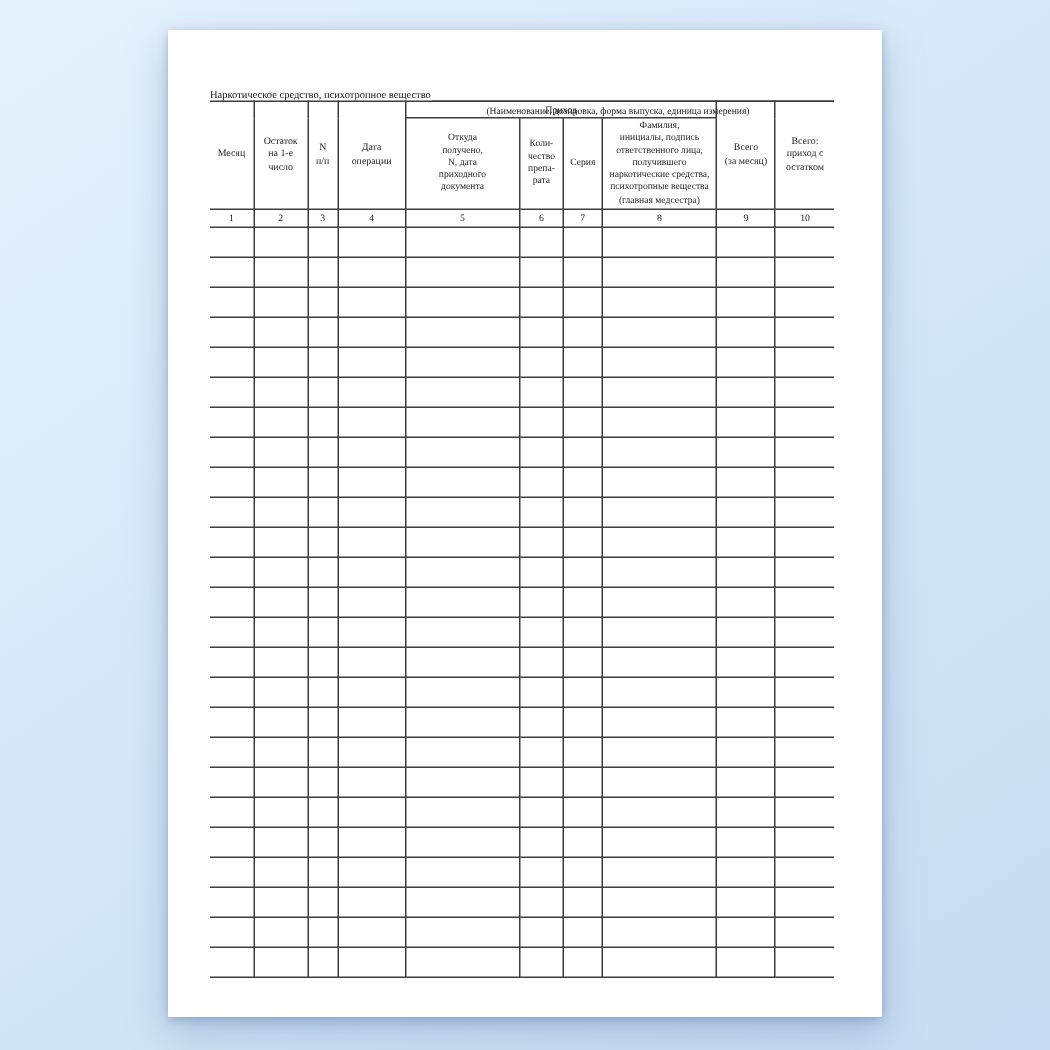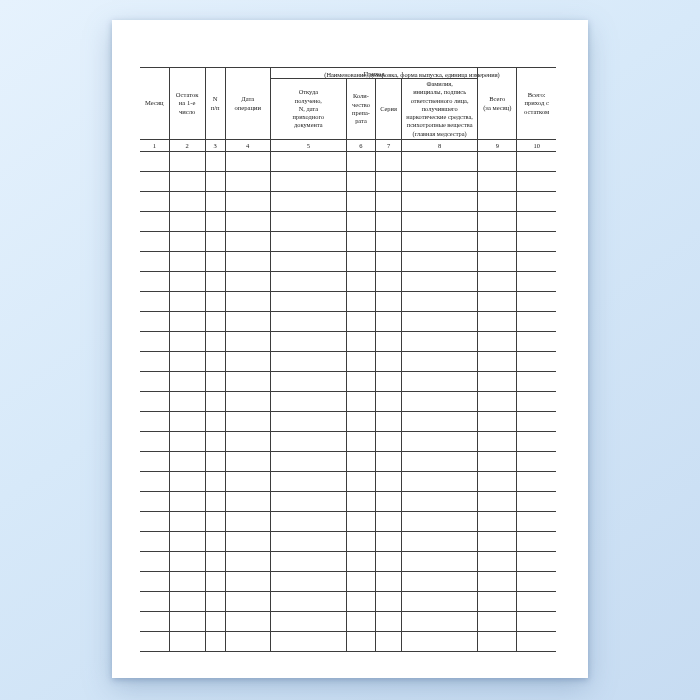--- a/index.html
+++ b/index.html
@@ -40,20 +40,24 @@
   tbody tr.body-row { height:20px; }
   .no-l { border-left:none !important; }
   .no-r { border-right:none !important; }
 </style>
 </head>
 <body>
 
 <div class="canvas">
   <div class="page">
 
+    <div class="title-row">
+      <span>Наркотическое средство, психотропное вещество</span>
+      <span class="title-fill"></span>
+    </div>
     <div class="subtitle">(Наименование, дозировка, форма выпуска, единица измерения)</div>
 
     <div class="form-table-wrap">
       <table>
         <colgroup>
           <col style="width:29px">
             <col style="width:36px">
             <col style="width:20px">
           <col style="width:45px">
             <col style="width:76px">

